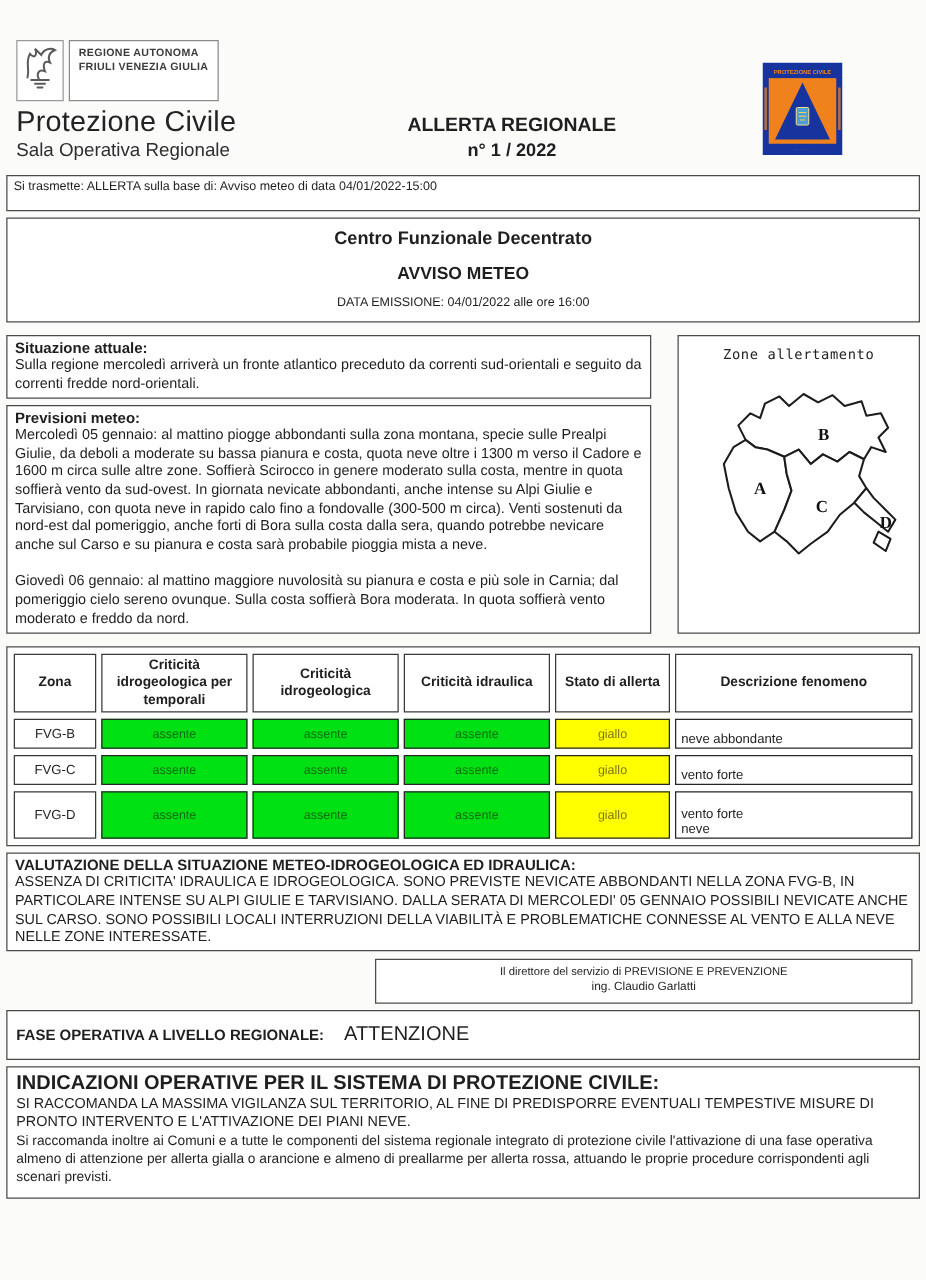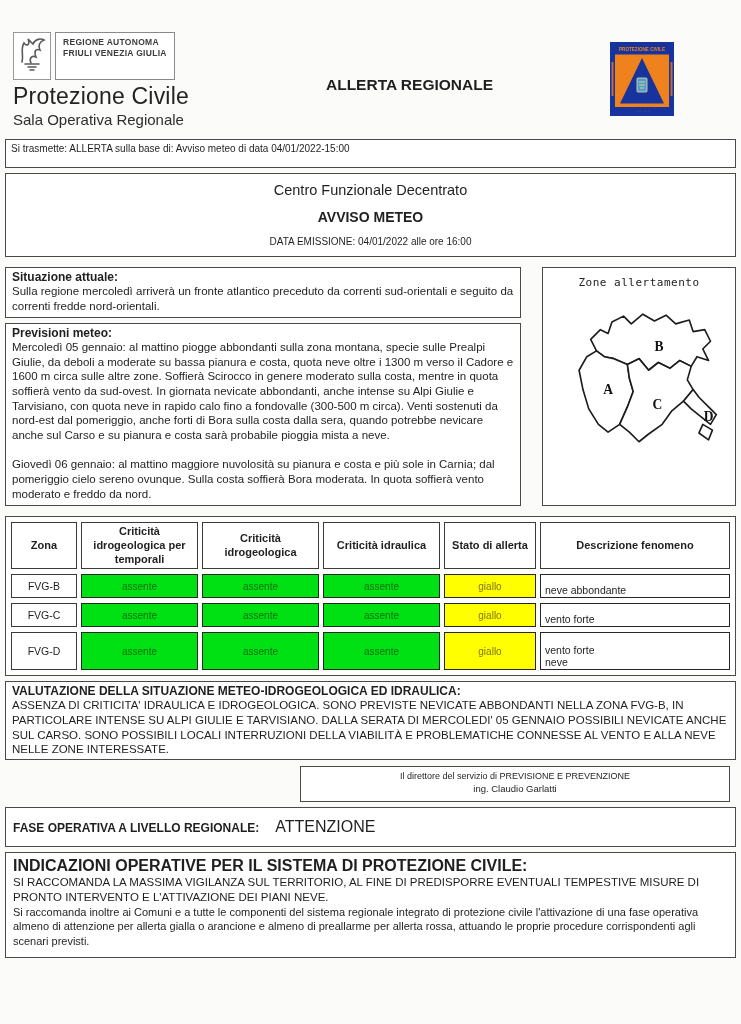--- a/index.html
+++ b/index.html
@@ -8,21 +8,21 @@
   body {
     width:741px; height:1024px;
     background:#fbfbfa;
     font-family:"Liberation Sans","DejaVu Sans",sans-serif;
     color:#1f1f1f;
     -webkit-font-smoothing:antialiased;
   }
   .page { padding:30px 5px 0 5px; }
 
   
-  .hdr { display:flex; align-items:center; padding:2px 6px 6px 8px; }
+  .hdr { display:flex; align-items:flex-end; padding:2px 6px 6px 8px; }
   .agency { width:196px; }
   .agency-top { display:flex; align-items:stretch; gap:4px; }
   .eagle-box { border:1px solid #999; padding:1px; background:#fff; }
   .region-box { border:1px solid #8a8a8a; padding:4px 7px 3px 7px; background:#fff;
     font-size:8.5px; font-weight:bold; letter-spacing:.3px; color:#3c3c3c; line-height:1.35; }
   .agency-title { font-size:23px; color:#232323; margin-top:3px; letter-spacing:.2px; }
   .agency-sub { font-size:15px; color:#2e2e2e; margin-top:1px; }
   .hdr-center { flex:1; text-align:center; padding-top:10px; }
   .alert-title { font-size:15.5px; font-weight:bold; }
   .alert-num { font-size:14.5px; font-weight:bold; margin-top:3px; }
@@ -30,21 +30,21 @@
 
   
   .box { border:1.6px solid #4a4a4a; background:#fff; margin:5px 0; }
   .tbox { padding:2px 6px 4px 6px; }
   .lbl { font-weight:bold; font-size:12px; }
   .btxt { font-size:11.5px; line-height:1.27; }
 
   .trasm { font-size:10px; padding:3px 5px 13px 5px; }
 
   .centro { text-align:center; padding:8px 0 9px 0; }
-  .centro-title { font-size:14.5px; font-weight:normal; }
+  .centro-title { font-size:14.5px; font-weight:bold; }
   .centro-sub { font-size:14px; font-weight:bold; margin-top:11px; }
   .centro-date { font-size:10px; margin-top:11px; }
 
   
   .cols { display:flex; gap:21px; align-items:stretch; }
   .col-left { flex:1; display:flex; flex-direction:column; }
   .col-left .box:first-child { margin-bottom:0; }
   .prev-box { flex:1; }
   .p2 { margin-top:15px; }
   .map-box { width:194px; margin:5px 0; padding:8px 4px 4px 4px; text-align:center; }
@@ -98,20 +98,21 @@
           <div>REGIONE AUTONOMA</div>
           <div>FRIULI VENEZIA GIULIA</div>
         </div>
       </div>
       <div class="agency-title">Protezione Civile</div>
       <div class="agency-sub">Sala Operativa Regionale</div>
     </div>
 
     <div class="hdr-center">
       <div class="alert-title">ALLERTA REGIONALE</div>
+      <div class="alert-num">n° 1 / 2022</div>
     </div>
 
     <div class="badge-wrap">
       <svg width="64" height="74" viewBox="0 0 64 74">
         <rect x="0" y="0" width="64" height="74" fill="#16339e"></rect>
         <text x="32" y="9" font-size="4.6" font-weight="bold" fill="#f0821e" text-anchor="middle" font-family="Liberation Sans, sans-serif">PROTEZIONE CIVILE</text>
         <rect x="5" y="12.5" width="54" height="52.5" fill="#f0821e"></rect>
         <polygon points="32,16 10,61.5 54,61.5" fill="#16339e"></polygon>
         <rect x="27" y="36" width="10" height="14" rx="1" fill="#4a9fd8" stroke="#ffe08a" stroke-width="0.8"></rect>
         <path d="M29,40 L35,40 M29,43 L35,43 M30,46 L34,46" stroke="#ffd24d" stroke-width="0.9"></path>

